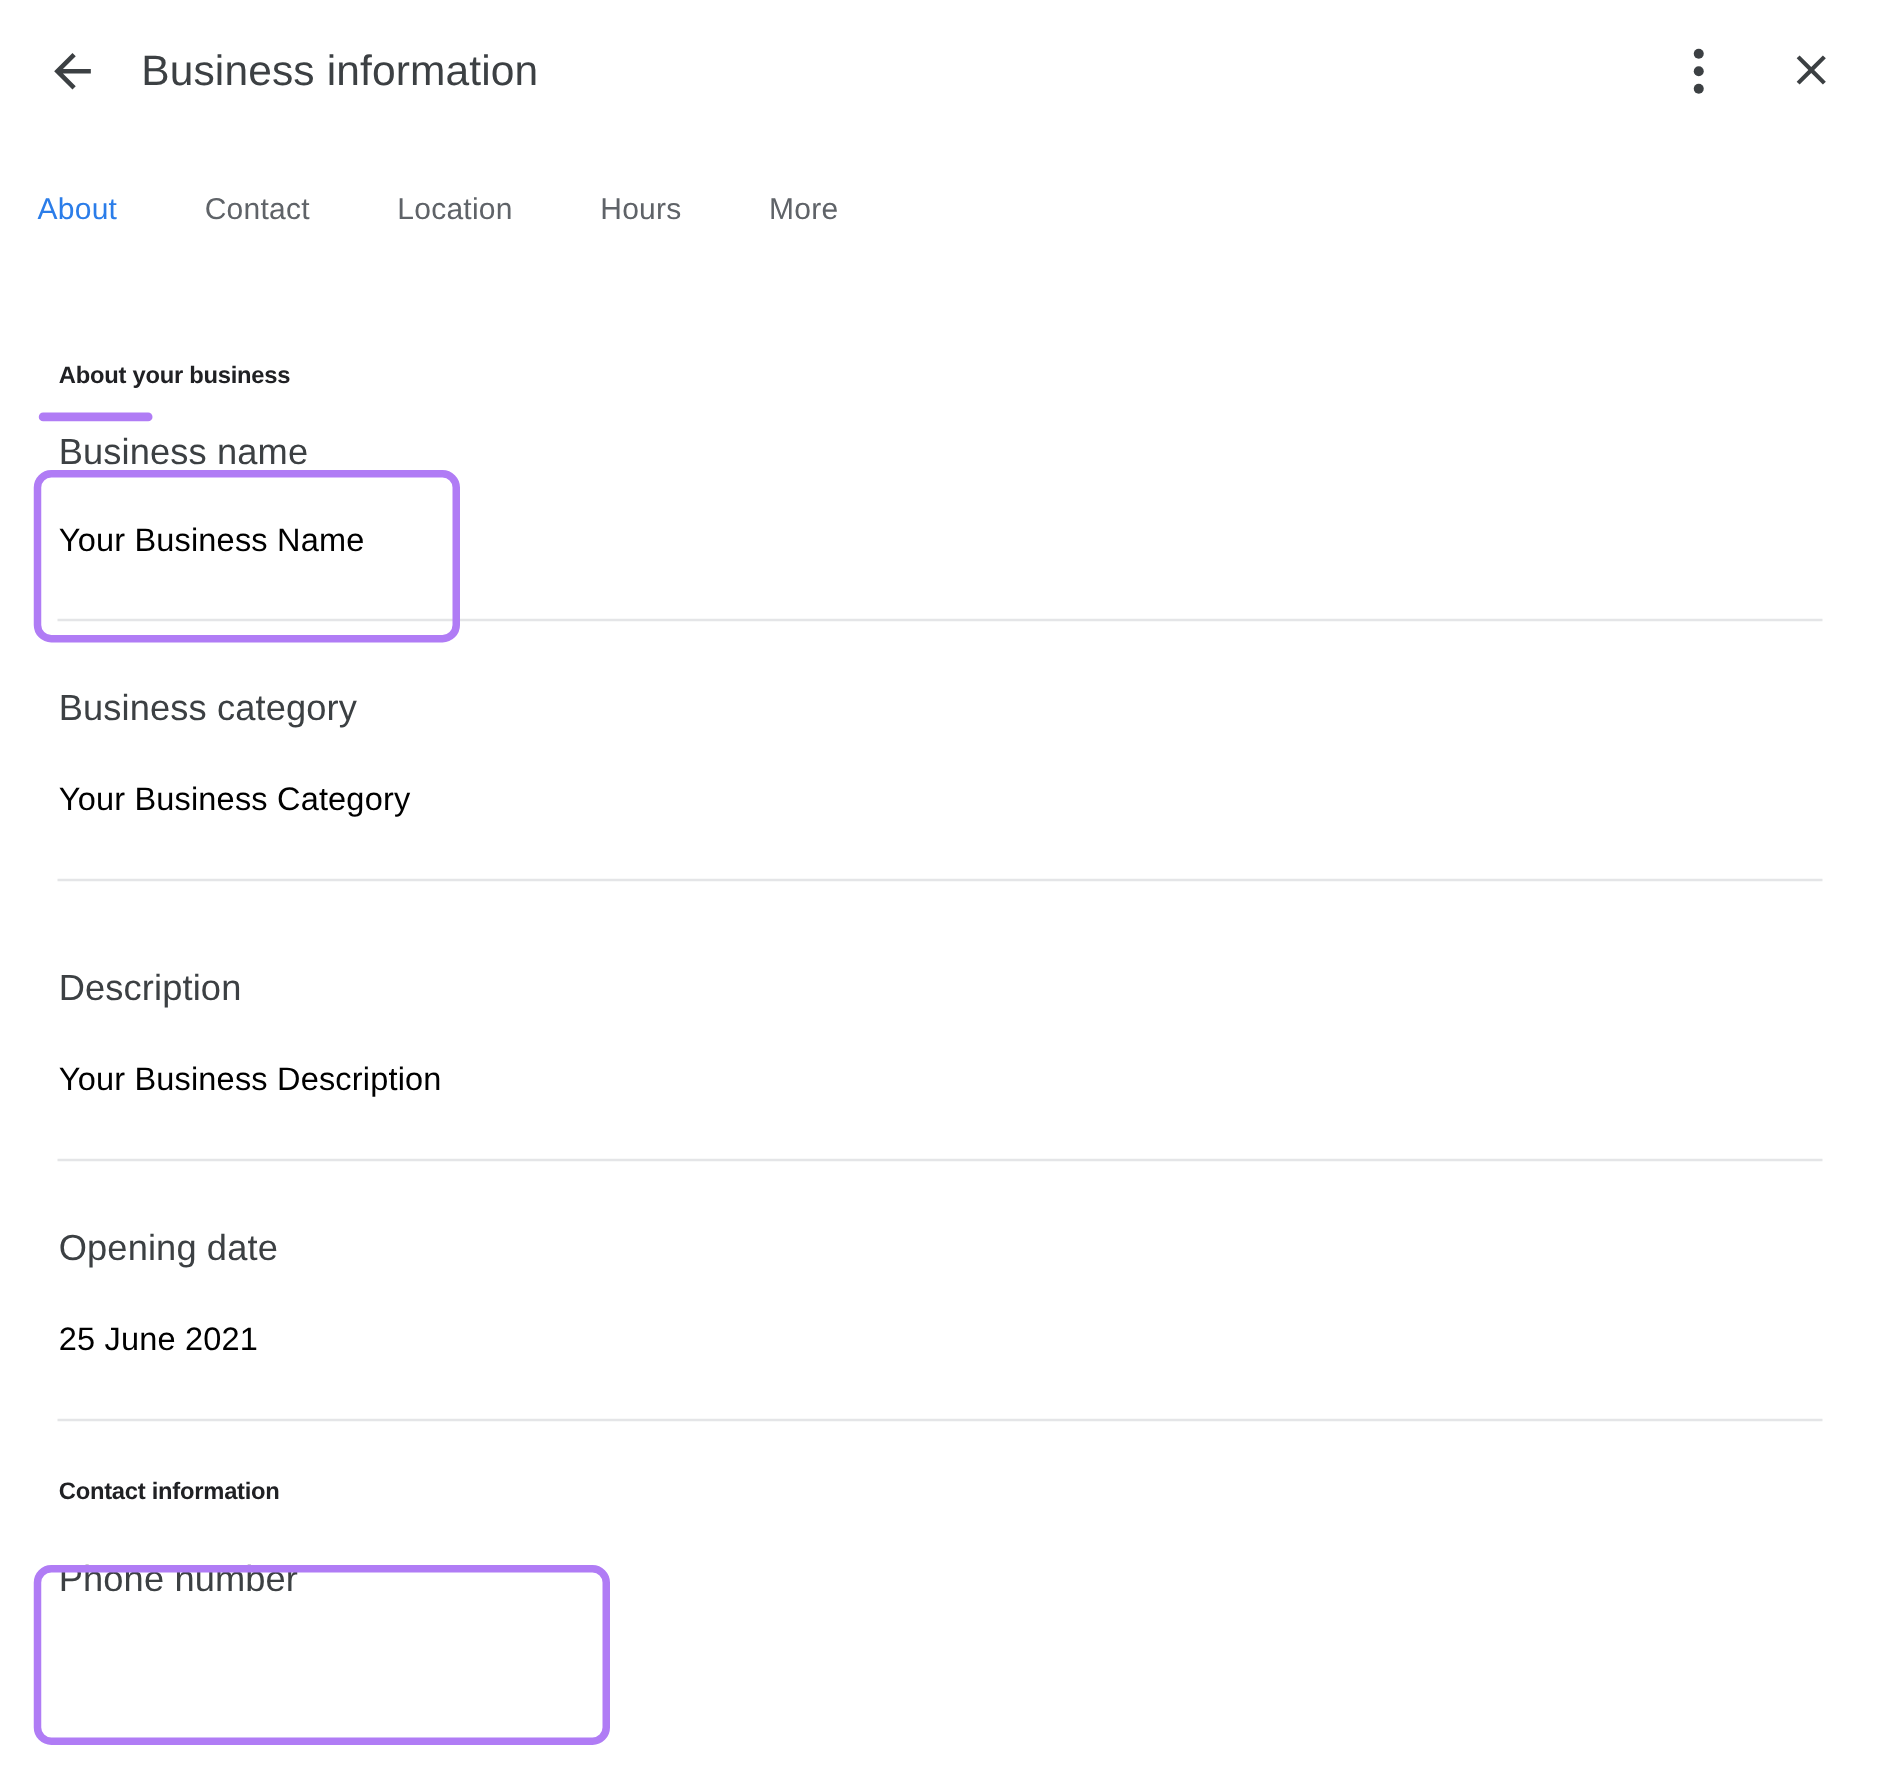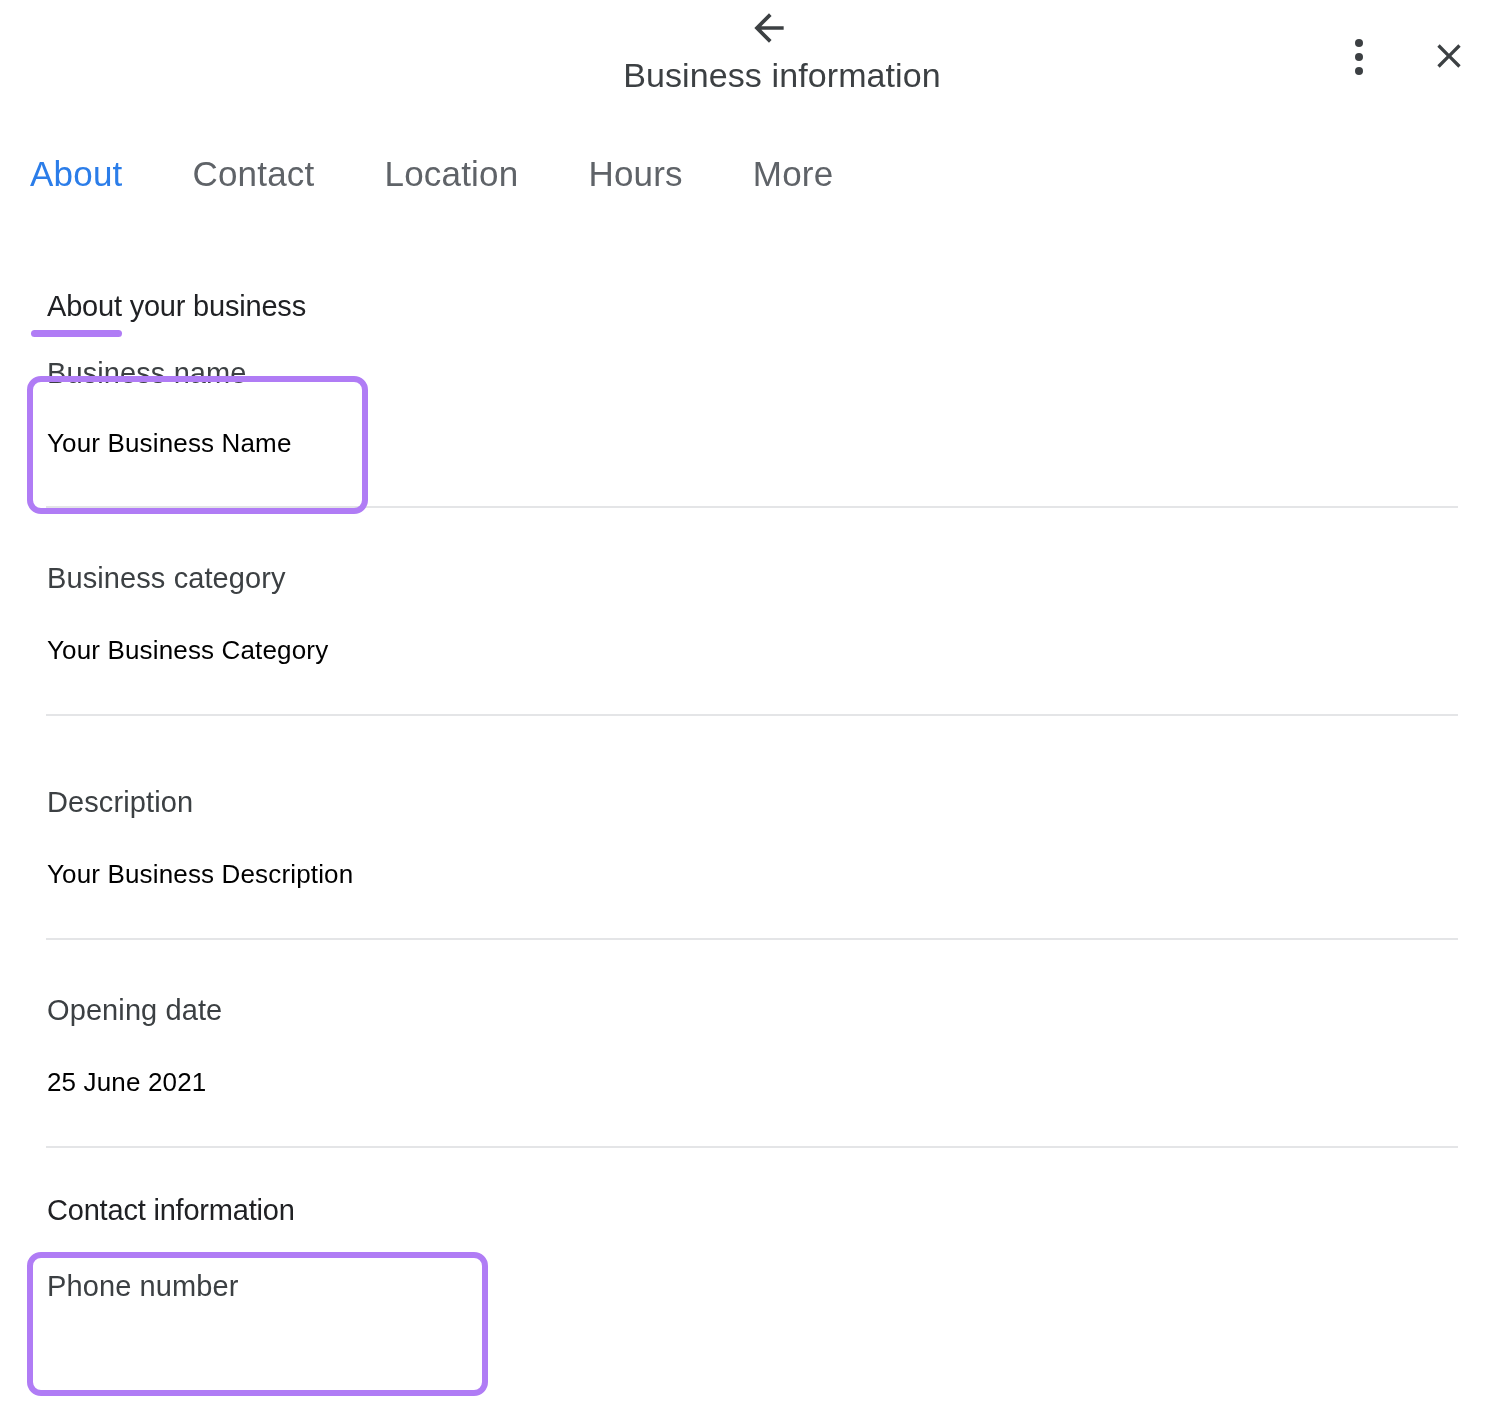--- a/index.html
+++ b/index.html
@@ -17,21 +17,20 @@
     position: relative;
   }
 
   
   .header {
     position: relative;
     height: 114px;
     display: flex;
     align-items: center;
     padding-left: 30px;
-    flex-direction: column;
   }
   .back-btn {
     width: 56px;
     height: 56px;
     display: flex;
     align-items: center;
     justify-content: center;
     border: none;
     background: transparent;
     cursor: pointer;
@@ -84,21 +83,21 @@
   
   .tabs {
     position: relative;
     height: 116px;
     padding-left: 30px;
     display: flex;
     align-items: flex-start;
   }
   .tab {
     position: relative;
-    font-size: 35px;
+    font-size: 24px;
     color: #5f6368;
     background: transparent;
     border: none;
     padding: 40px 0 0 0;
     margin-right: 0;
     cursor: pointer;
     font-family: inherit;
     letter-spacing: 0.2px;
     white-space: nowrap;
   }
@@ -112,22 +111,22 @@
     height: 7px;
     border-radius: 4px;
     background: #b07cf5;
   }
 
   
   .content {
     padding: 0 0 0 0;
   }
   .section-heading {
-    font-size: 29px;
-    font-weight: normal;
+    font-size: 19px;
+    font-weight: bold;
     color: #202124;
     letter-spacing: -0.2px;
     padding-left: 47px;
   }
   #heading-about { padding-top: 60px; }
   #heading-contact { padding-top: 46px; }
 
   .field {
     padding-left: 47px;
     position: relative;

